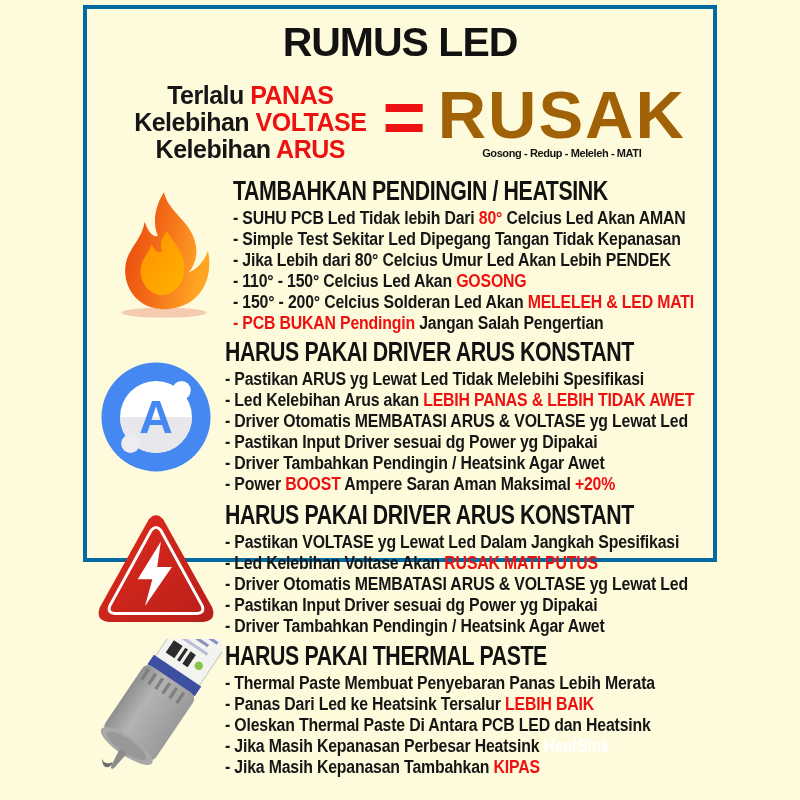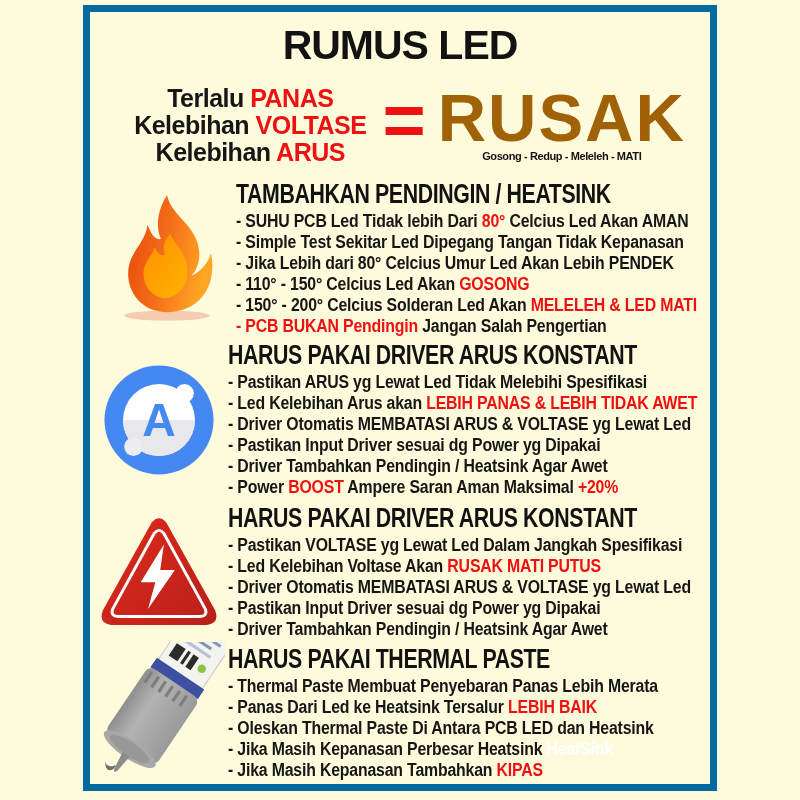--- a/index.html
+++ b/index.html
@@ -8,22 +8,22 @@
     background:#FEFBDC;
     font-family:"Liberation Sans","DejaVu Sans",sans-serif;
     font-weight:bold;
     color:#161616;
     position:relative;
     overflow:hidden;
   }
   .panel{
     position:absolute;
     left:83px;top:5px;
-    width:634px;height:786px;
-    border:7px solid #0369a1;
+    width:634px;height:557px;
+    border:4px solid #0369a1;
     box-sizing:border-box;
   }
   h1{
     margin:10px 0 0 0;
     text-align:center;
     font-size:41px;
     letter-spacing:-1px;
     color:#121212;
   }
   .equation{

